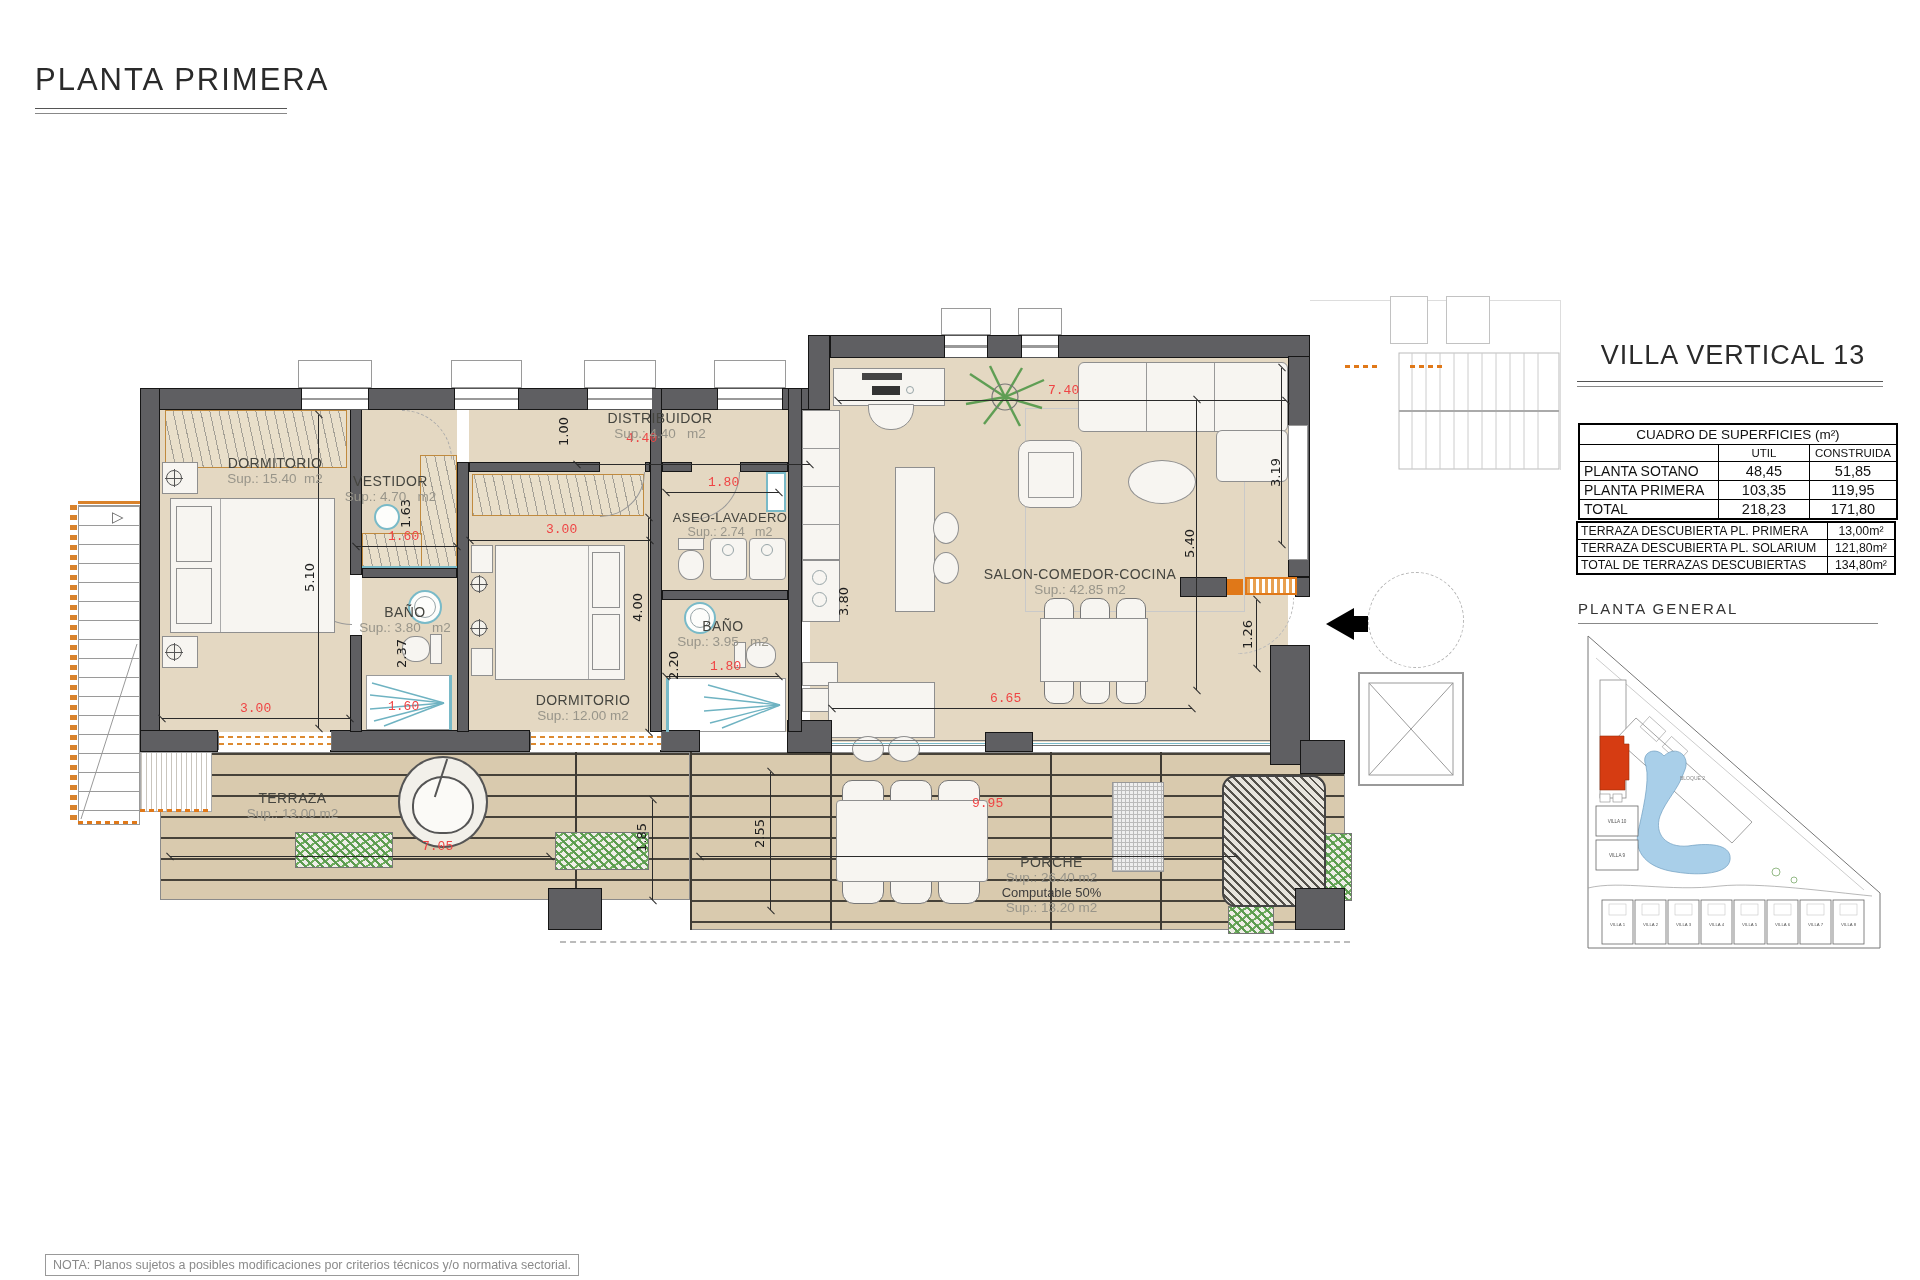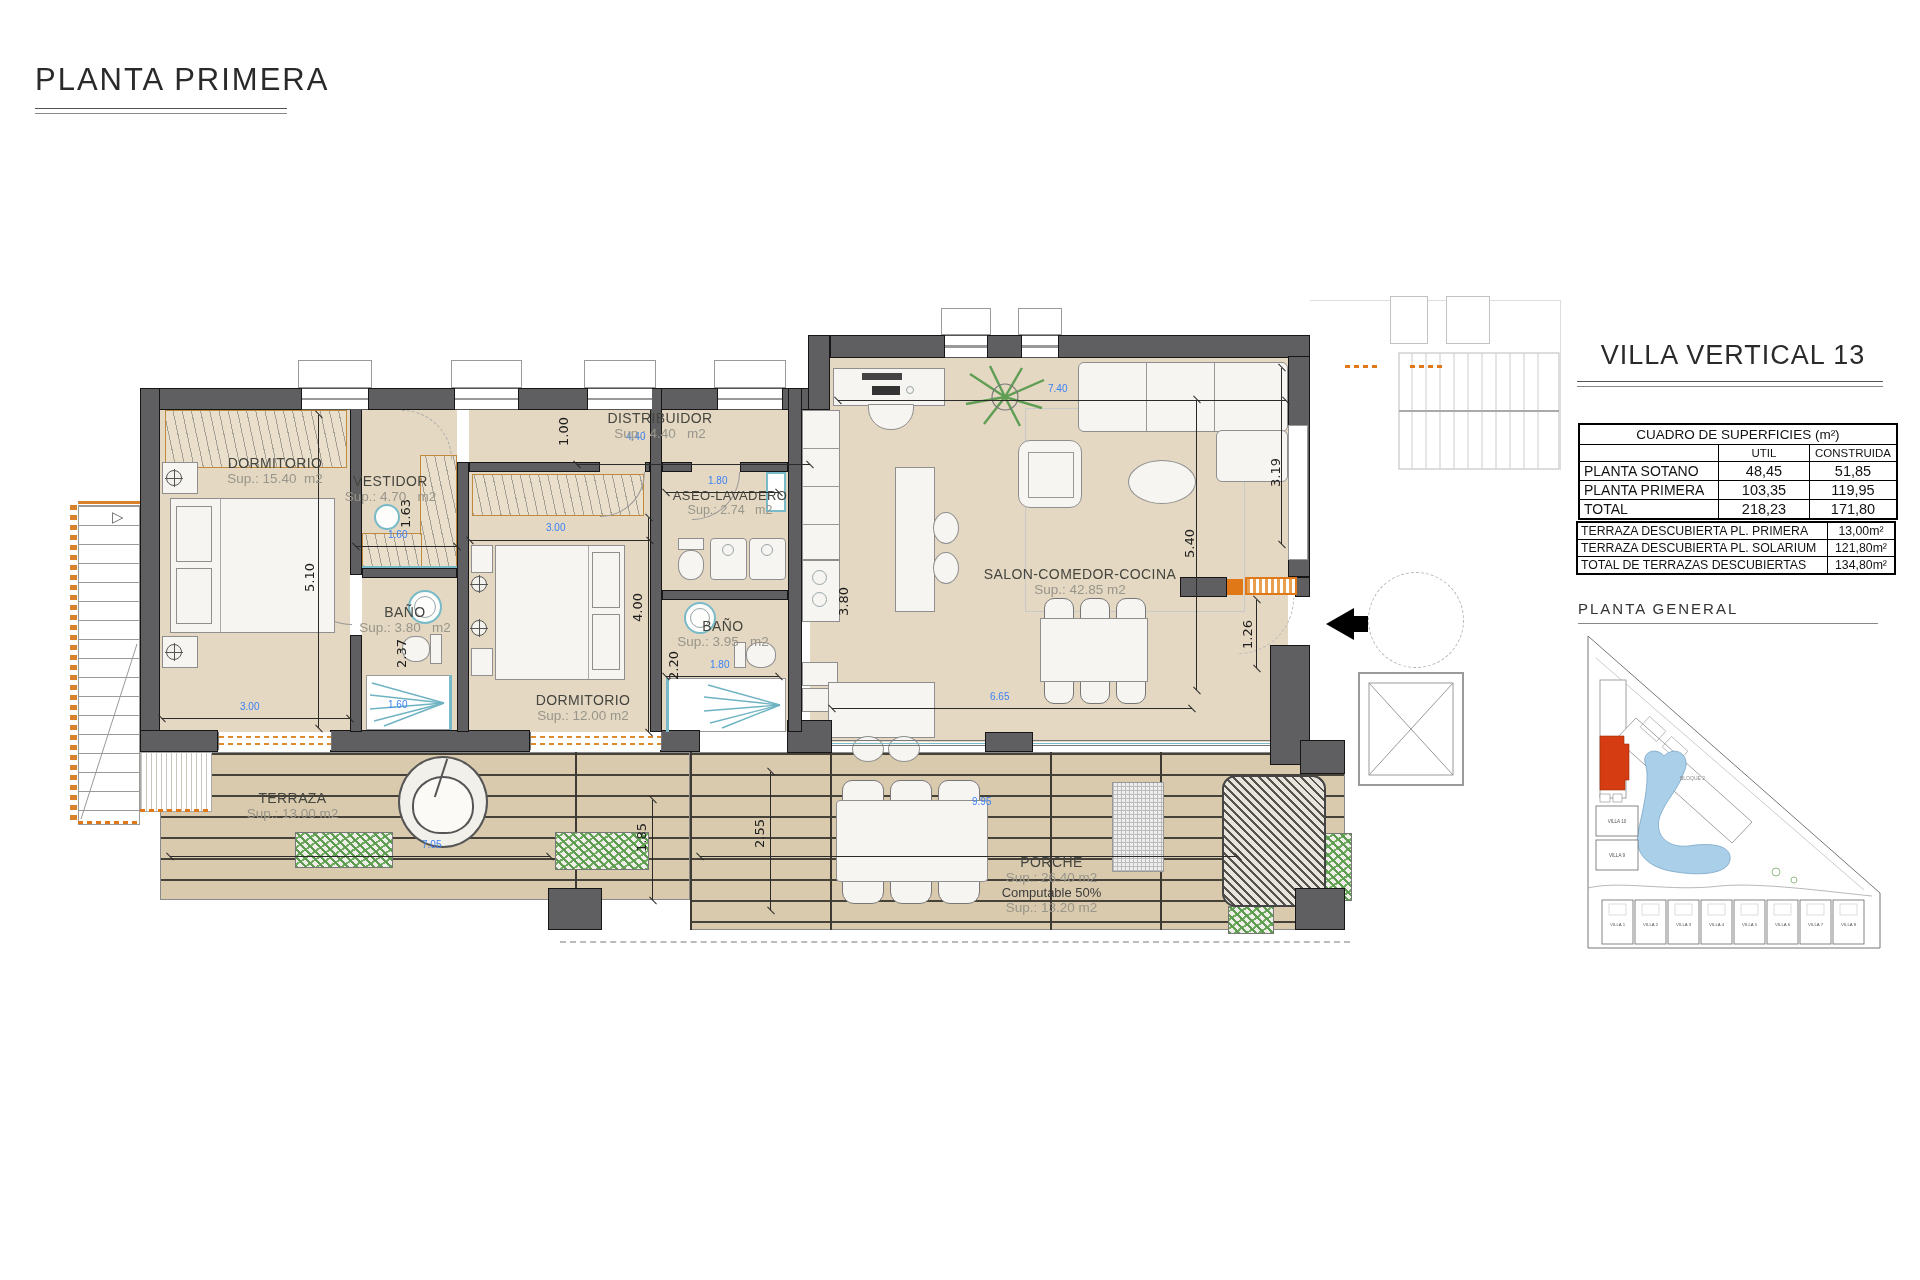--- a/index.html
+++ b/index.html
@@ -46,21 +46,21 @@
         background-image:repeating-linear-gradient(90deg,#dd8a30 0 5px,transparent 5px 9px),
                          repeating-linear-gradient(90deg,#dd8a30 0 5px,transparent 5px 9px);
         background-size:100% 2px,100% 2px;background-position:0 4px,0 11px;background-repeat:no-repeat}
   .slid{position:absolute;height:6px;border-top:1.5px solid #777;border-bottom:1.5px solid #777;
         box-sizing:border-box;z-index:15;background:linear-gradient(to bottom,transparent 2px,#79bac8 2px,#79bac8 3px,transparent 3px)}
   .arc{position:absolute;box-sizing:border-box;z-index:9}
   .cm{position:absolute;width:14px;height:14px;border:1px solid #555;border-radius:50%;z-index:12;background:#f4f2ec}
   .cm::before{content:"";position:absolute;left:50%;top:-2px;bottom:-2px;border-left:1px solid #555}
   .cm::after{content:"";position:absolute;top:50%;left:-2px;right:-2px;border-top:1px solid #555}
   
-  .dimh{position:absolute;font-family:Liberation Sans, sans-serif;font-size:10px;color:#3b82f6;white-space:nowrap;z-index:30}
+  .dimh{position:absolute;font-family:Liberation Mono, monospace;font-size:13px;color:#ef4444;white-space:nowrap;z-index:30}
   .dimv{position:absolute;font-family:"DejaVu Sans",sans-serif;font-size:13px;color:#1d1d1d;white-space:nowrap;
         transform:rotate(-90deg);transform-origin:0 0;z-index:30}
   .dlh{position:absolute;height:0;border-top:1px solid #2a2a2a;z-index:29}
   .dlh::before,.dlh::after{content:"";position:absolute;top:-1px;width:10px;height:0;
         border-top:1px solid #2a2a2a;transform:rotate(45deg)}
   .dlh::before{left:-5px}.dlh::after{right:-5px}
   .dlv{position:absolute;width:0;border-left:1px solid #2a2a2a;z-index:29}
   .dlv::before,.dlv::after{content:"";position:absolute;left:-5px;width:10px;height:0;
         border-top:1px solid #2a2a2a;transform:rotate(45deg)}
   .dlv::before{top:-1px}.dlv::after{bottom:-1px}
@@ -86,20 +86,21 @@
         background-image:repeating-linear-gradient(90deg,#e07818 0 5px,transparent 5px 9px);
         background-size:100% 3px;background-repeat:no-repeat;background-position:0 1px}
 </style>
 </head>
 <body>
 
 <div class="page">
 
   <div class="bigtitle" style="left:35px;top:62px">PLANTA PRIMERA</div>
   <div class="dul" style="left:35px;top:108px;width:252px"></div>
+  <div class="note" style="left:45px;top:1254px">NOTA: Planos sujetos a posibles modificaciones por criterios técnicos y/o normativa sectorial.</div>
 
   <div class="floor" style="left:160px;top:408px;width:190px;height:324px"></div>
   <div class="floor" style="left:362px;top:408px;width:95px;height:162px"></div>
   <div class="floor" style="left:362px;top:578px;width:95px;height:154px"></div>
   <div class="floor" style="left:469px;top:408px;width:341px;height:64px"></div>
   <div class="floor" style="left:469px;top:472px;width:181px;height:260px"></div>
   <div class="floor" style="left:662px;top:472px;width:126px;height:118px"></div>
   <div class="floor" style="left:662px;top:600px;width:126px;height:132px"></div>
   <div class="floor" style="left:810px;top:358px;width:478px;height:384px"></div>
 
@@ -403,21 +404,21 @@
     <div class="rsup">Sup.: 15.40  m2</div>
   </div>
   <div class="rlabel" style="left:328px;top:473px;width:125px">
     <div class="rname">VESTIDOR</div>
     <div class="rsup">Sup.: 4.70   m2</div>
   </div>
   <div class="rlabel" style="left:580px;top:410px;width:160px">
     <div class="rname">DISTRIBUIDOR</div>
     <div class="rsup">Sup.: 4.40   m2</div>
   </div>
-  <div class="rlabel" style="left:665px;top:488px;width:130px">
+  <div class="rlabel" style="left:665px;top:510px;width:130px">
     <div class="rname" style="font-size:13px">ASEO-LAVADERO</div>
     <div class="rsup" style="font-size:12.5px">Sup.: 2.74   m2</div>
   </div>
   <div class="rlabel" style="left:345px;top:604px;width:120px">
     <div class="rname">BAÑO</div>
     <div class="rsup">Sup.: 3.80   m2</div>
   </div>
   <div class="rlabel" style="left:663px;top:618px;width:120px">
     <div class="rname">BAÑO</div>
     <div class="rsup">Sup.: 3.95   m2</div>

